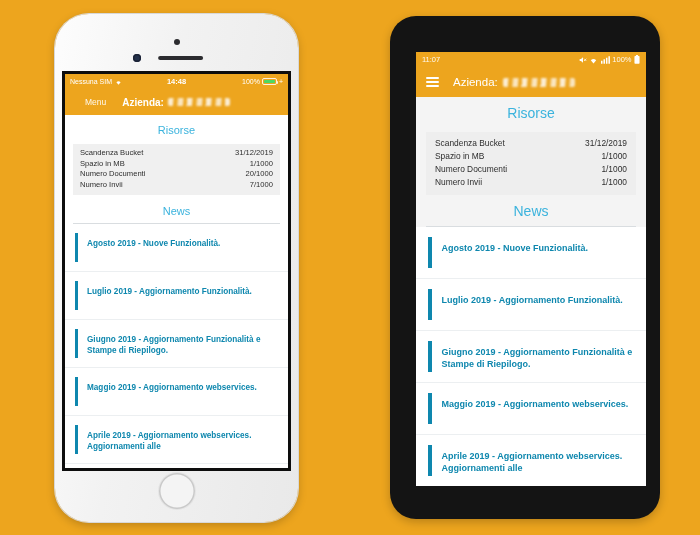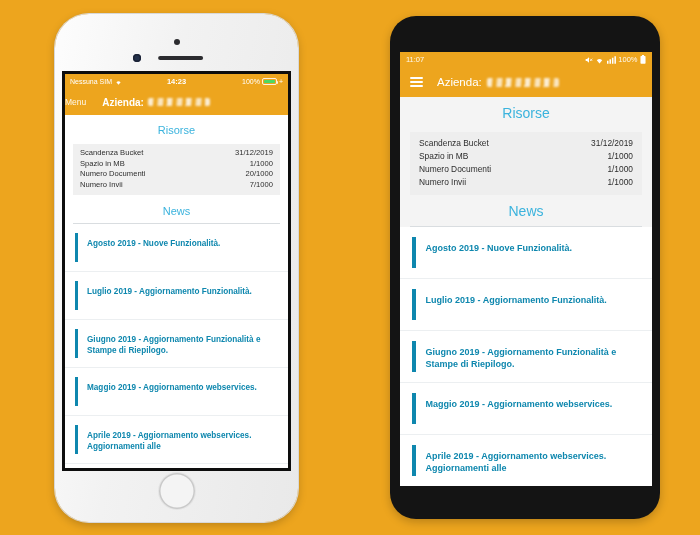--- a/index.html
+++ b/index.html
@@ -77,21 +77,21 @@
     width: 1.5px; height: 3px; background: rgba(255,255,255,.85);
     border-radius: 0 1px 1px 0;
   }
   .batt i { display: block; height: 100%; width: 100%; background: #4cd964; border-radius: 1px; }
 
   
   .ios-nav {
     height: 26px;
     background: #EDA51E;
     display: flex; align-items: center;
-    padding: 0 0;
+    padding: 0 20px;
     color: #fff;
   }
   .ios-menu { font-size: 8.5px; color: rgba(255,255,255,.92); }
   .ios-title { font-size: 10px; font-weight: bold; margin-left: 16px; display: flex; align-items: center; gap: 4px; }
   .redacted {
     display: inline-block;
     height: 8px; width: 62px;
     border-radius: 2px;
     background: repeating-linear-gradient(95deg,
         rgba(255,255,255,.80) 0px, rgba(255,255,255,.80) 5px,
@@ -154,22 +154,22 @@
   .android {
     position: absolute;
     left: 390px; top: 16px;
     width: 270px; height: 503px;
     background: #141414;
     border-radius: 26px;
     box-shadow: 0 3px 10px rgba(0,0,0,.22);
   }
   .and-screen {
     position: absolute;
-    left: 10px; top: 36px;
-    width: 252px; height: 434px;
+    left: 26px; top: 36px;
+    width: 230px; height: 434px;
     background: #f4f4f4;
     overflow: hidden;
   }
   .and-status {
     height: 15px;
     background: #EDA51E;
     display: flex; align-items: center;
     padding: 0 6px;
     color: rgba(255,255,255,.93);
     font-size: 7.5px;
@@ -216,21 +216,21 @@
 
     <div class="ios-status" style="position:relative;">
       <div class="ios-carrier">
         <span>Nessuna SIM</span>
         <span>
           <svg width="7" height="6" viewBox="0 0 12 10">
               <path d="M6 9.5 2.4 5.3a5.6 5.6 0 0 1 7.2 0z" fill="#fff"></path>
             </svg>
         </span>
       </div>
-      <div class="ios-time">14:23</div>
+      <div class="ios-time">14:48</div>
       <div class="ios-right">
         <span>100%</span>
         <span class="batt">
             <i></i>
           </span>
         <span>+</span>
       </div>
     </div>
 
     <div class="ios-nav">

